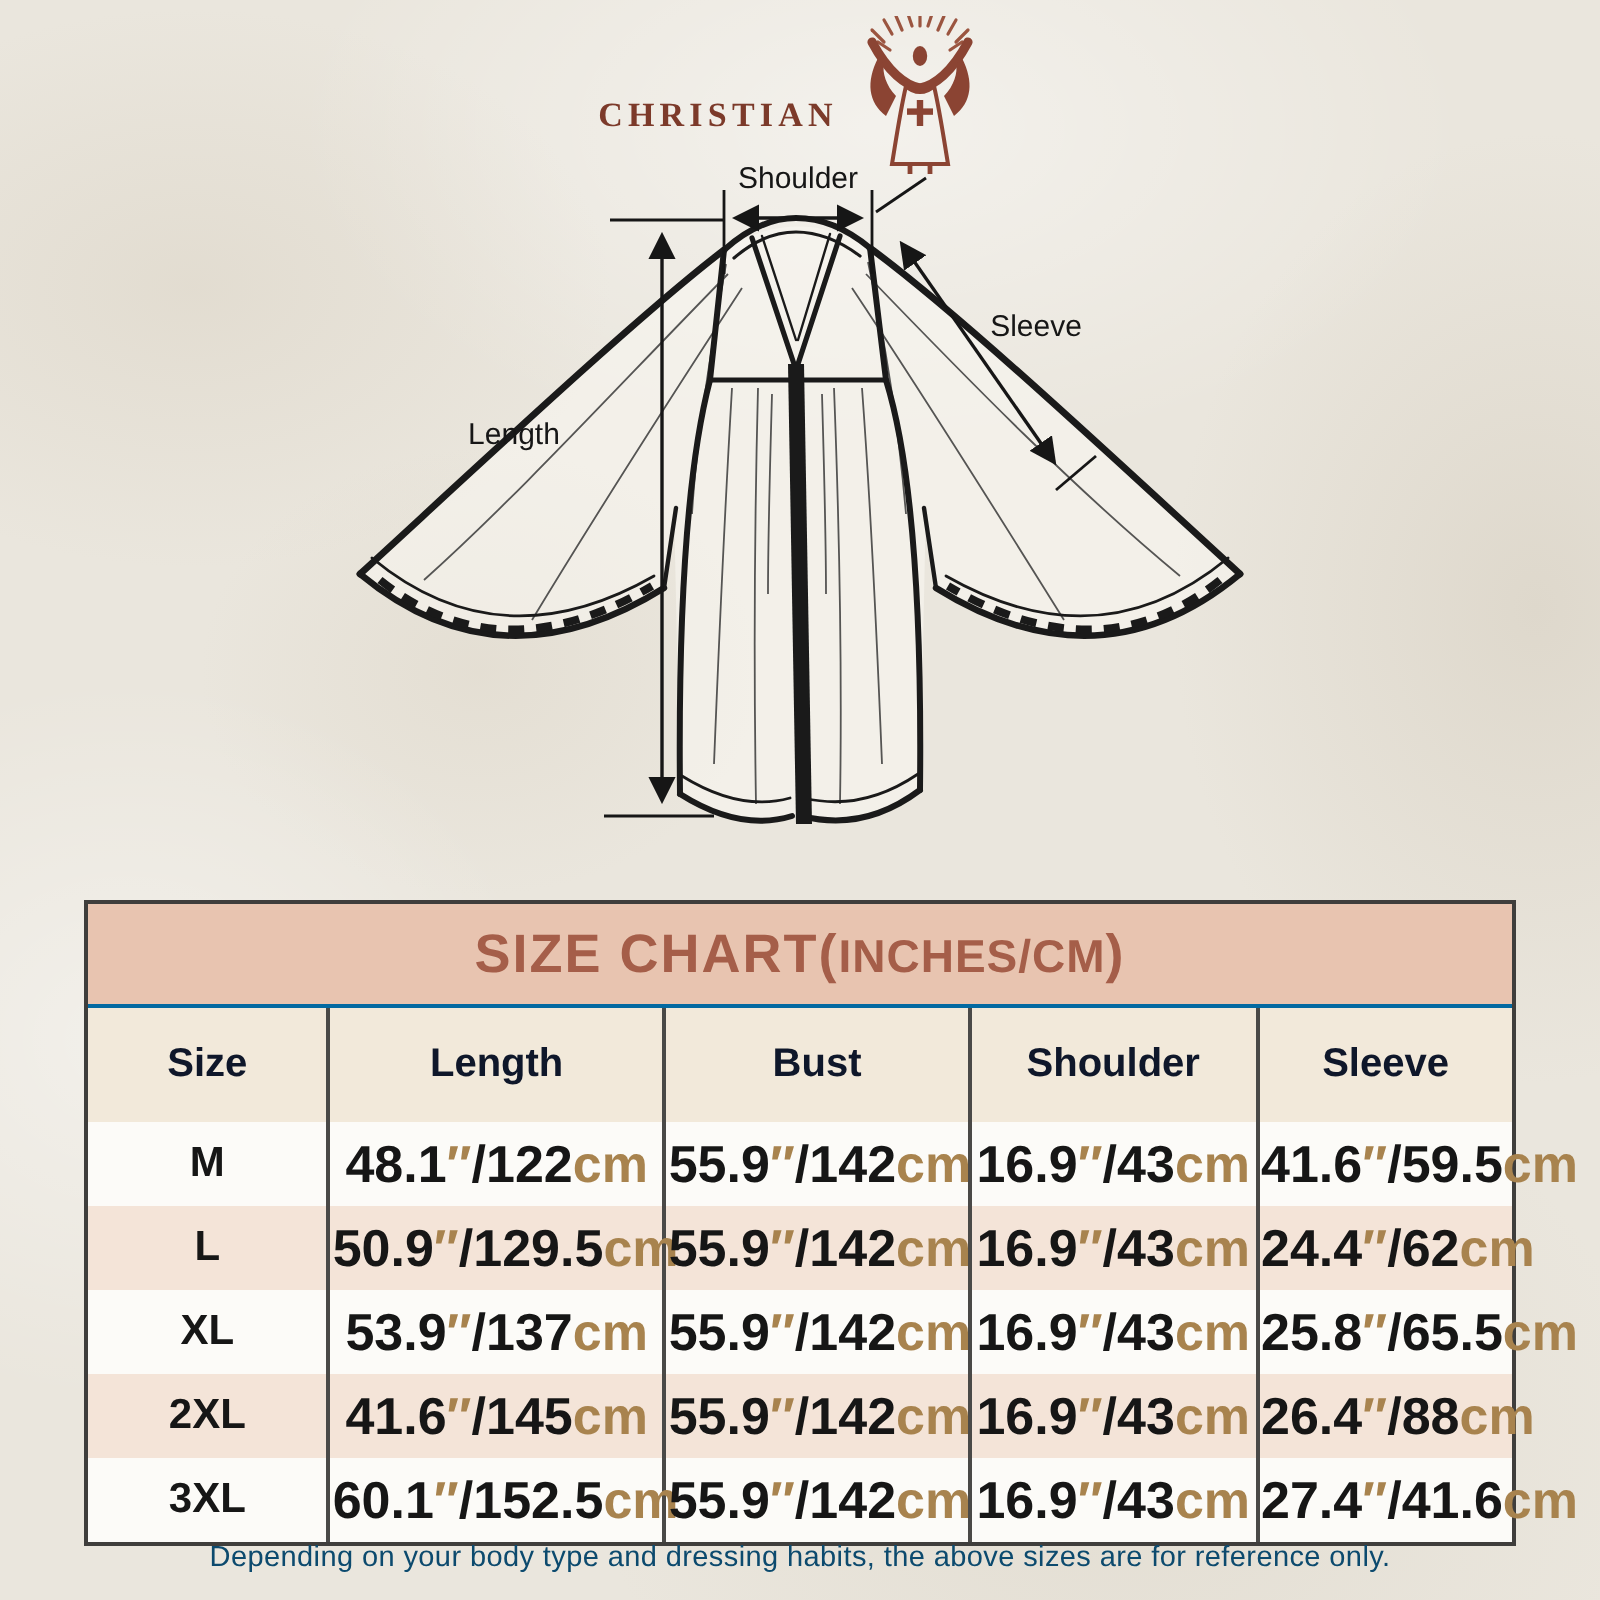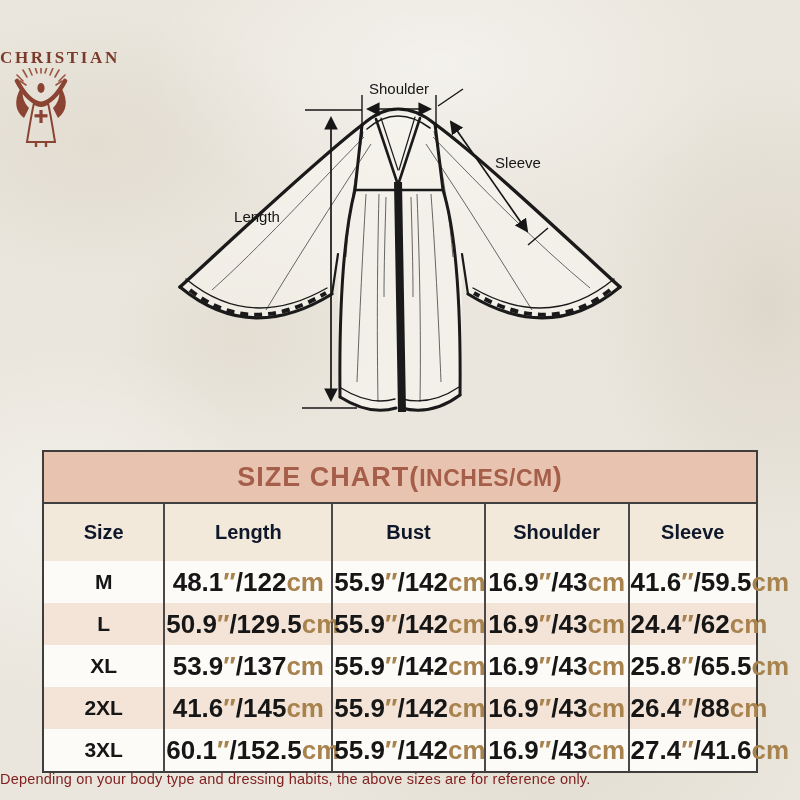--- a/index.html
+++ b/index.html
@@ -10,59 +10,59 @@
     background-image:
       radial-gradient(ellipse 300px 200px at 12% 18%, rgba(208,198,180,0.30), rgba(208,198,180,0) 70%),
       radial-gradient(ellipse 260px 340px at 96% 38%, rgba(200,190,172,0.35), rgba(200,190,172,0) 70%),
       radial-gradient(ellipse 420px 240px at 55% 8%,  rgba(255,255,255,0.45), rgba(255,255,255,0) 70%),
       radial-gradient(ellipse 300px 260px at 8% 65%,  rgba(255,255,255,0.40), rgba(255,255,255,0) 70%),
       radial-gradient(ellipse 380px 300px at 70% 90%, rgba(205,196,178,0.25), rgba(205,196,178,0) 70%),
       radial-gradient(ellipse 200px 160px at 30% 42%, rgba(214,205,188,0.30), rgba(214,205,188,0) 70%);
   }
   .logo-row{
     position:absolute;top:8px;left:0;width:100%;
-    display:flex;justify-content:center;align-items:flex-start;flex-direction:column;
+    display:flex;justify-content:center;align-items:flex-start;
   }
   .brand-text{
     font-family:"Liberation Serif",serif;
     font-size:17px;font-weight:600;letter-spacing:2.6px;
     color:#7c3a2a;margin-top:40px;white-space:nowrap;
   }
   .logo-svg{width:82px;height:80px;flex:0 0 auto;}
 
   .diagram-svg{position:absolute;left:150px;top:82px;width:500px;height:366px;}
   .diagram-svg text{font-family:"Liberation Sans",sans-serif;font-size:15px;fill:#161616;}
 
   .chart{
     position:absolute;left:42px;top:450px;width:716px;
     border:2px solid #3f3e3c;box-sizing:border-box;background:#fcfbf8;
   }
   .chart-title{
-    height:50px;background:#e8c4b0;border-bottom:2px solid #404040;
+    height:50px;background:#e8c4b0;border-bottom:2px solid #0369a1;
     display:flex;align-items:center;justify-content:center;
     color:#a55e49;font-weight:bold;white-space:nowrap;
   }
   .t-main,.t-paren{font-size:27px;letter-spacing:1px;}
   .t-units{font-size:23px;letter-spacing:0.5px;position:relative;top:1px;}
   table{width:100%;border-collapse:collapse;table-layout:fixed;}
   thead th{
     height:55px;background:#f2e9da;color:#0f172a;
     font-size:20px;font-weight:bold;text-align:center;vertical-align:middle;
   }
   tbody td{
     height:40px;text-align:center;vertical-align:middle;
     font-size:26px;color:#161616;background:#fcfbf8;font-weight:bold;
   }
   tbody tr.alt td{background:#f4e4d8;}
   th + th, td + td{border-left:2px solid #4a4947;}
   td.size-cell{font-size:21px;font-weight:bold;}
   span.unit{color:#a8834e;}
   .note{
     position:absolute;top:771px;left:0;width:100%;
-    font-size:14.5px;color:#7f1d1d;letter-spacing:0.2px;
+    text-align:center;font-size:14.5px;color:#0c4a6e;letter-spacing:0.2px;
   }
 </style>
 </head>
 <body>
 
 <header class="logo-row">
   <span class="brand-text">CHRISTIAN</span>
   <svg class="logo-svg" viewBox="0 0 82 80">
     <g stroke="#9b5540" stroke-width="1.6" stroke-linecap="round">
       <line x1="23" y1="13" x2="17" y2="7"></line>

